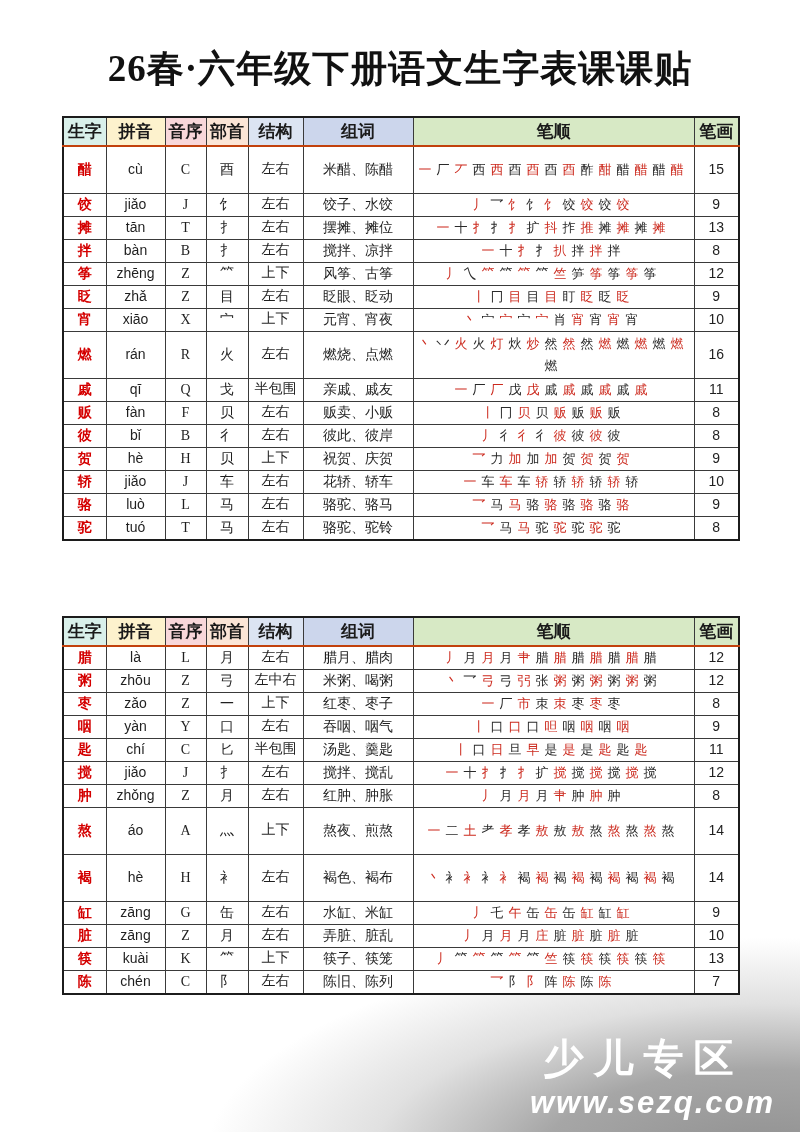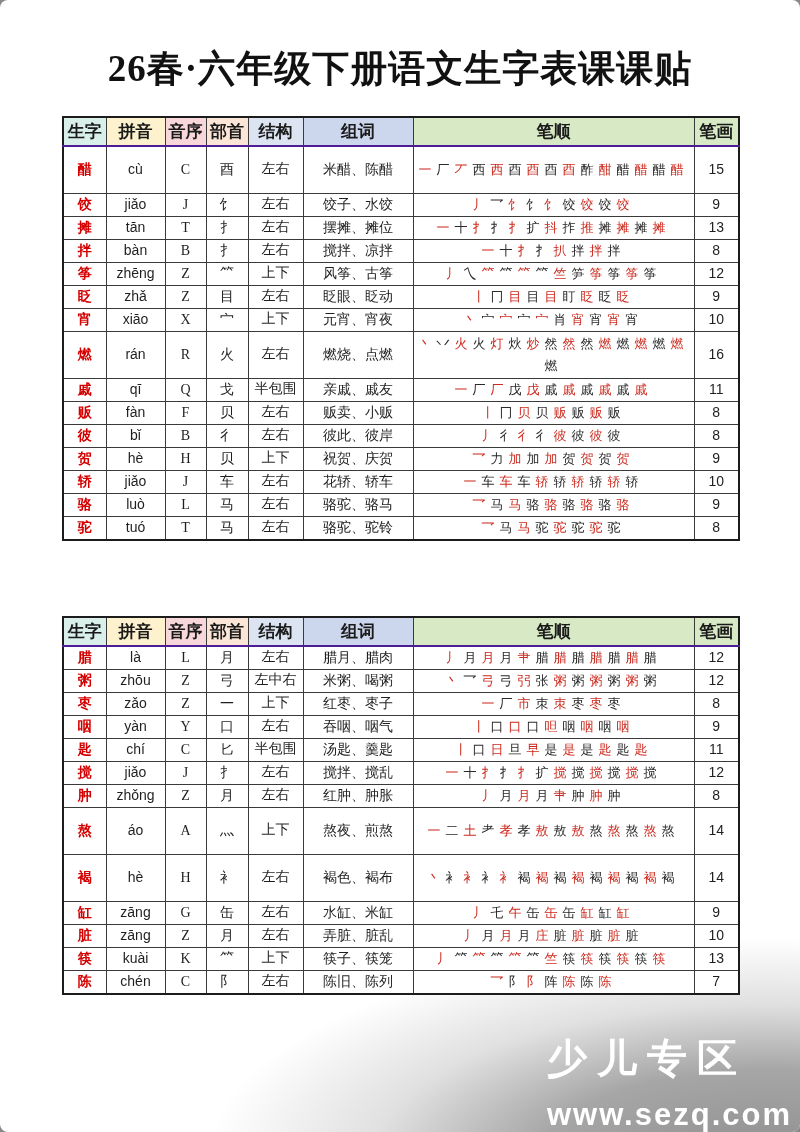--- a/index.html
+++ b/index.html
@@ -1,19 +1,19 @@
 <!DOCTYPE html>
 <html><head>
 <meta charset="utf-8">
 <style>
   html,body{margin:0;padding:0;background:#888;}
   .page{
     position:relative;width:800px;height:1132px;margin:0 auto;
     background:#ffffff;overflow:hidden;
-    font-family:"Liberation Sans", sans-serif;color:#1f1f1f;border-radius:8px;
+    font-family:"Liberation Sans", sans-serif;color:#1f1f1f;
   }
   
   .corner-shade{
     position:absolute;left:0;top:900px;width:800px;height:232px;z-index:0;
     background:radial-gradient(ellipse 760px 300px at 96% 112%,
       #8f8f8f 0%, #a6a6a6 30%, rgba(214,214,214,.75) 52%, rgba(255,255,255,0) 74%);
   }
   .page-title{
     position:absolute;left:0;top:44px;width:100%;margin:0;z-index:1;
     text-align:center;font-family:"Liberation Serif", serif;
@@ -28,44 +28,44 @@
   }
   table.chartbl{
     border-collapse:collapse;table-layout:fixed;width:676px;
     background:#fff;border:2px solid #1c1c1c;
   }
   table.chartbl th, table.chartbl td{
     border:1px solid #3a3a3a;padding:0 2px;text-align:center;overflow:hidden;
   }
   table.chartbl th{
     height:27px;font-size:17px;font-weight:bold;color:#1a1a1a;
-    border-bottom:2px solid #4c1d95;
+    border-bottom:2px solid #c2410c;
   }
   table.chartbl td{height:22px;font-size:14px;line-height:1.1;}
   tr.tall td{height:46px;}
   td.c0{font-size:18px;font-weight:bold;color:#d40000;}
   td.c1{font-size:15px;}
   td.c2{font-size:14px;font-family:"Liberation Serif", serif;}
   td.c3{font-size:14px;}
   td.c4{font-size:14px;letter-spacing:0;font-family:Liberation Mono, monospace;}
   td.c5{font-size:13.5px;}
   td.c6{text-align:left;padding-left:5px;}
   td.c7{font-size:15px;margin-left:45px;}
   td.c6 span{display:inline-block;margin-right:5px;font-size:13px;line-height:22px;}
   td.c6 span.red{color:#cc2a1e;}
   td.c6 span.ink{color:#2a2a2a;}
   .watermark{
-    position:absolute;right:8px;top:1038px;z-index:2;text-align:left;color:#ffffff;
+    position:absolute;right:25px;top:1038px;z-index:2;text-align:center;color:#ffffff;
   }
   .watermark-brand{
     font-size:40px;font-weight:bold;letter-spacing:10px;line-height:1.0;
     margin-right:18px;
   }
   .watermark-url{
-    font-size:31px;font-weight:bold;letter-spacing:2px;line-height:1.1;margin-top:20px;
+    font-size:31px;font-weight:bold;letter-spacing:2px;line-height:1.1;margin-top:8px;font-style:italic;
   }
 </style>
 </head>
 <body>
 
 <div class="page">
 
   <div class="corner-shade"></div>
 
   <h1 class="page-title">26春·六年级下册语文生字表课课贴</h1>

